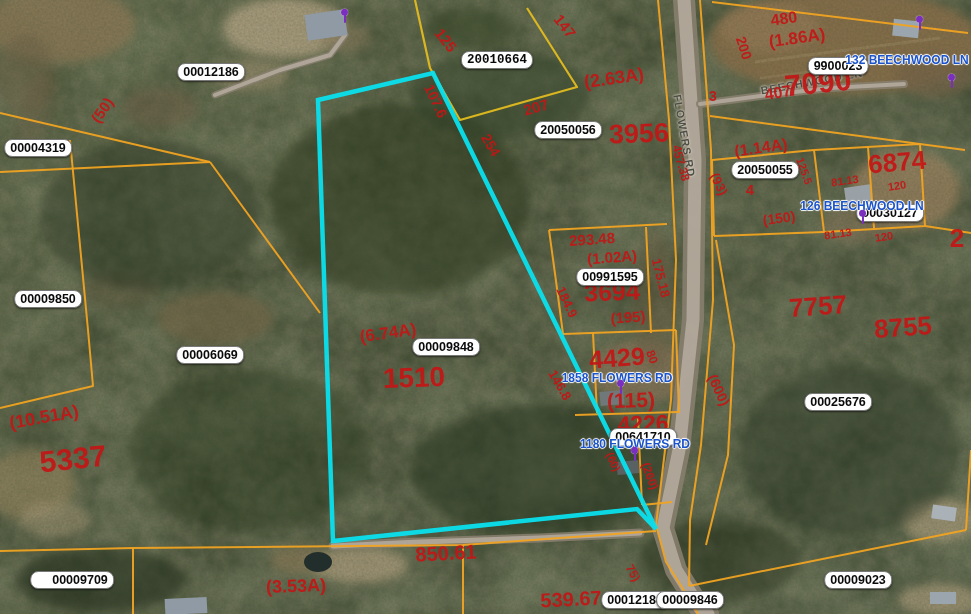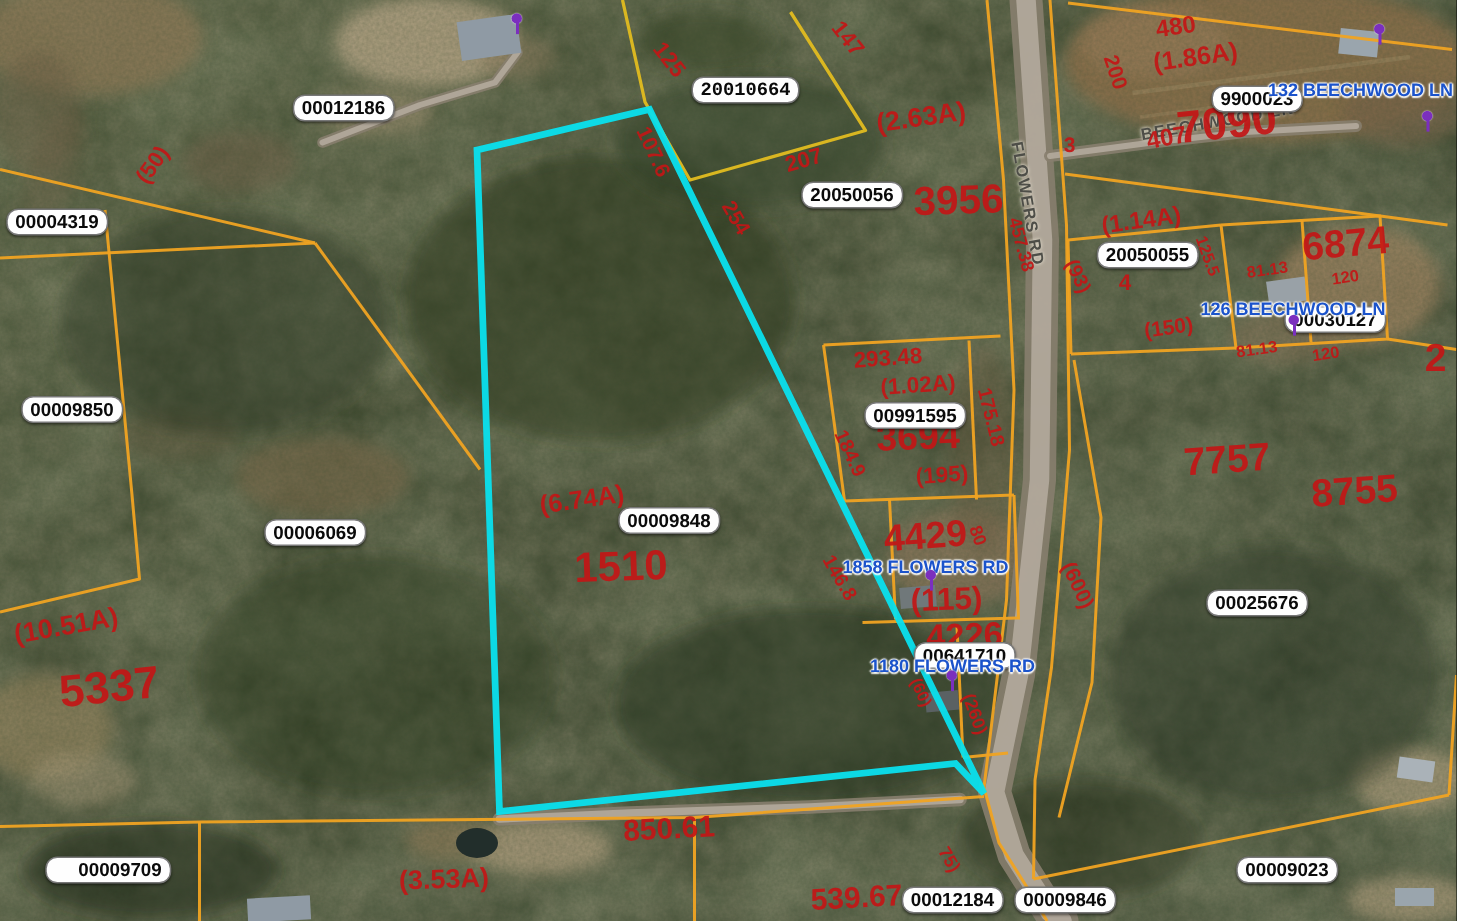--- a/index.html
+++ b/index.html
@@ -199,36 +199,36 @@
       <div class="lbl red" style="left: 560px; top: 385px; font-size: 13px; transform: translate(-50%, -50%) rotate(60deg);">146.8</div>
       <div class="lbl red" style="left: 631px; top: 400px; font-size: 21px; transform: translate(-50%, -50%) rotate(-2deg);">(115)</div>
       <div class="lbl red" style="left: 719px; top: 390px; font-size: 14px; transform: translate(-50%, -50%) rotate(65deg);">(600)</div>
       <div class="lbl red" style="left: 643px; top: 424px; font-size: 23px; transform: translate(-50%, -50%) rotate(-2deg);">4226</div>
       <div class="lbl red" style="left: 613px; top: 462px; font-size: 11px; transform: translate(-50%, -50%) rotate(65deg);">(60)</div>
       <div class="lbl red" style="left: 650px; top: 476px; font-size: 12px; transform: translate(-50%, -50%) rotate(70deg);">(260)</div>
       <div class="lbl red" style="left: 446px; top: 553px; font-size: 20px; transform: translate(-50%, -50%) rotate(-3deg);">850.61</div>
       <div class="lbl red" style="left: 571px; top: 599px; font-size: 20px; transform: translate(-50%, -50%) rotate(-3deg);">539.67</div>
       <div class="lbl red" style="left: 296px; top: 586px; font-size: 18px; transform: translate(-50%, -50%) rotate(-2deg);">(3.53A)</div>
       <div class="lbl red" style="left: 633px; top: 573px; font-size: 12px; transform: translate(-50%, -50%) rotate(60deg);">75)</div>
-      <div class="lbl box" style="left: 229px; top: 72px; transform: translate(-50%, -50%) rotate(0deg);">00012186</div>
+      <div class="lbl box" style="left: 211px; top: 72px; transform: translate(-50%, -50%) rotate(0deg);">00012186</div>
       <div class="lbl box" style="left: 38px; top: 148px; transform: translate(-50%, -50%) rotate(0deg);">00004319</div>
-      <div class="lbl box" style="left: 48px; top: 273px; transform: translate(-50%, -50%) rotate(0deg);">00009850</div>
+      <div class="lbl box" style="left: 48px; top: 299px; transform: translate(-50%, -50%) rotate(0deg);">00009850</div>
       <div class="lbl box" style="left: 210px; top: 355px; transform: translate(-50%, -50%) rotate(0deg);">00006069</div>
       <div class="lbl box" style="left: 446px; top: 347px; transform: translate(-50%, -50%) rotate(0deg);">00009848</div>
       <div class="lbl box" style="left: 497px; top: 60px; transform: translate(-50%, -50%) rotate(0deg); font-family: Liberation Mono, monospace;">20010664</div>
       <div class="lbl box" style="left: 568px; top: 130px; transform: translate(-50%, -50%) rotate(0deg);">20050056</div>
       <div class="lbl box" style="left: 610px; top: 277px; transform: translate(-50%, -50%) rotate(0deg);">00991595</div>
       <div class="lbl box" style="left: 838px; top: 66px; transform: translate(-50%, -50%) rotate(0deg);">9900023</div>
       <div class="lbl box" style="left: 765px; top: 170px; transform: translate(-50%, -50%) rotate(0deg);">20050055</div>
       <div class="lbl box" style="left: 890px; top: 213px; transform: translate(-50%, -50%) rotate(0deg);">00030127</div>
       <div class="lbl box" style="left: 643px; top: 437px; transform: translate(-50%, -50%) rotate(0deg);">00641710</div>
       <div class="lbl box" style="left: 838px; top: 402px; transform: translate(-50%, -50%) rotate(0deg);">00025676</div>
       <div class="lbl box" style="left: 395px; top: 603px; transform: translate(-50%, -50%) rotate(0deg); margin-top: 44px;">00012185</div>
       <div class="lbl box" style="left: 635px; top: 600px; transform: translate(-50%, -50%) rotate(0deg);">00012184</div>
-      <div class="lbl box" style="left: 710px; top: 600px; transform: translate(-50%, -50%) rotate(0deg);">00009846</div>
+      <div class="lbl box" style="left: 690px; top: 600px; transform: translate(-50%, -50%) rotate(0deg);">00009846</div>
       <div class="lbl box" style="left: 858px; top: 580px; transform: translate(-50%, -50%) rotate(0deg);">00009023</div>
       <div class="lbl box" style="left: 72px; top: 580px; transform: translate(-50%, -50%) rotate(0deg); padding-left: 21px;">00009709</div>
       <div class="lbl addr" style="left: 907px; top: 60px; transform: translate(-50%, -50%) rotate(0deg);">132 BEECHWOOD LN</div>
       <div class="lbl addr" style="left: 862px; top: 206px; transform: translate(-50%, -50%) rotate(0deg);">126 BEECHWOOD LN</div>
       <div class="lbl addr" style="left: 617px; top: 378px; transform: translate(-50%, -50%) rotate(0deg);">1858 FLOWERS RD</div>
       <div class="lbl addr" style="left: 635px; top: 444px; transform: translate(-50%, -50%) rotate(0deg);">1180 FLOWERS RD</div>
       <div class="marker" style="left: 345px; top: 17px;"></div>
       <div class="marker" style="left: 920px; top: 24px;"></div>
       <div class="marker" style="left: 952px; top: 82px;"></div>
       <div class="marker" style="left: 863px; top: 218px;"></div>

